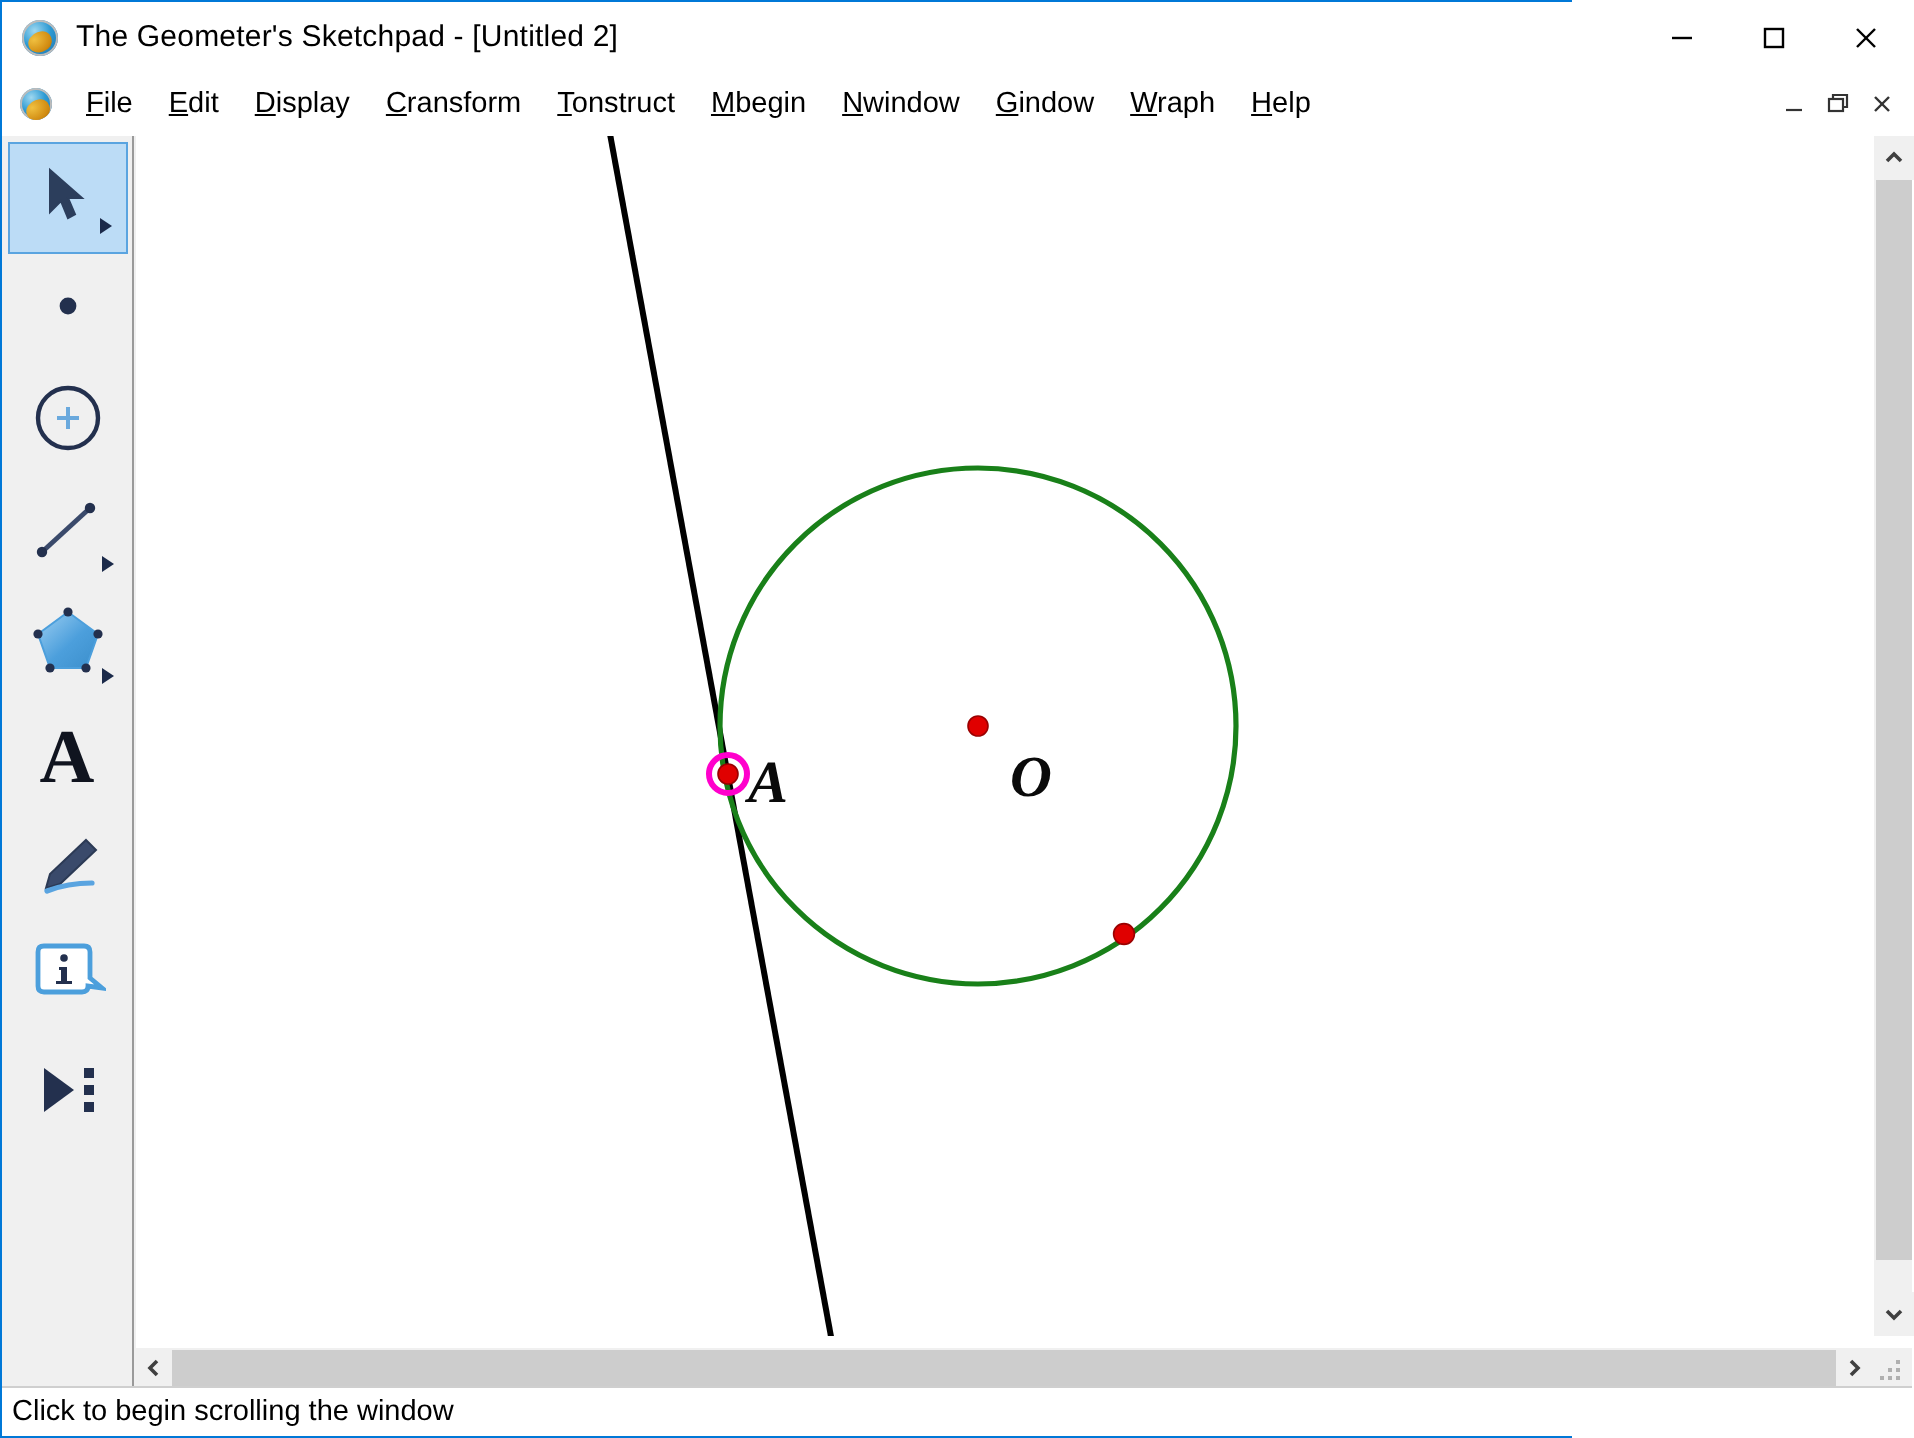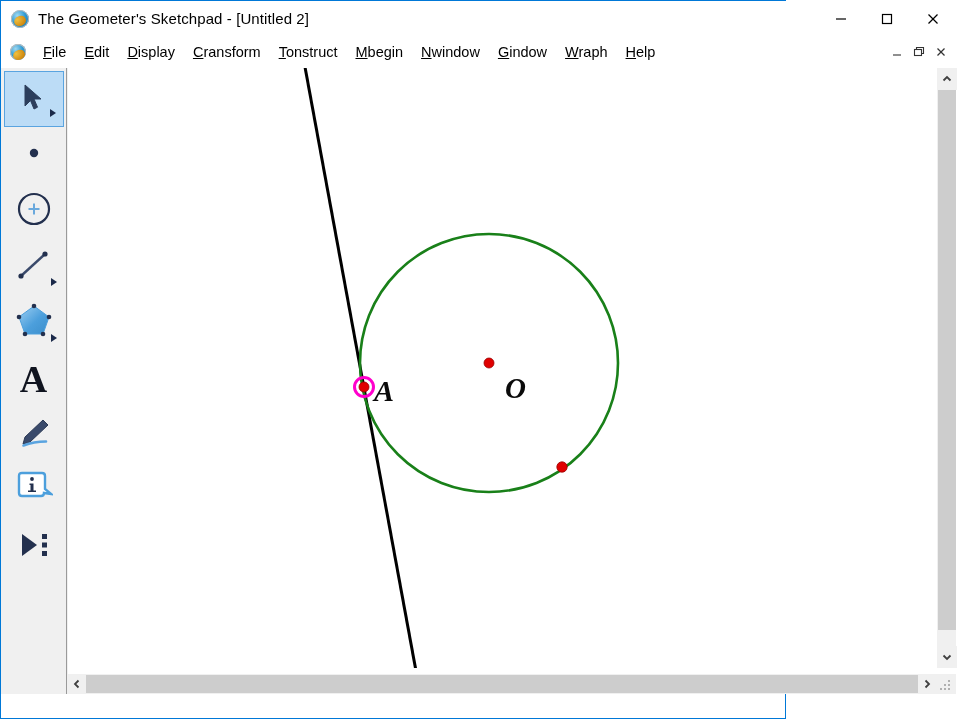--- a/index.html
+++ b/index.html
@@ -418,14 +418,17 @@
         <i style="left:12px;top:6px;"></i>
         <i style="left:8px;top:10px;"></i>
           <i style="left:12px;top:10px;"></i>
         <i style="left:4px;top:14px;"></i>
           <i style="left:8px;top:14px;"></i>
           <i style="left:12px;top:14px;"></i>
       </div>
     </div>
   </div>
 
+  <div class="statusbar">
+    <span class="status-text">Click to begin scrolling the window</span>
+  </div>
 
 </div>
 
 </body></html>

